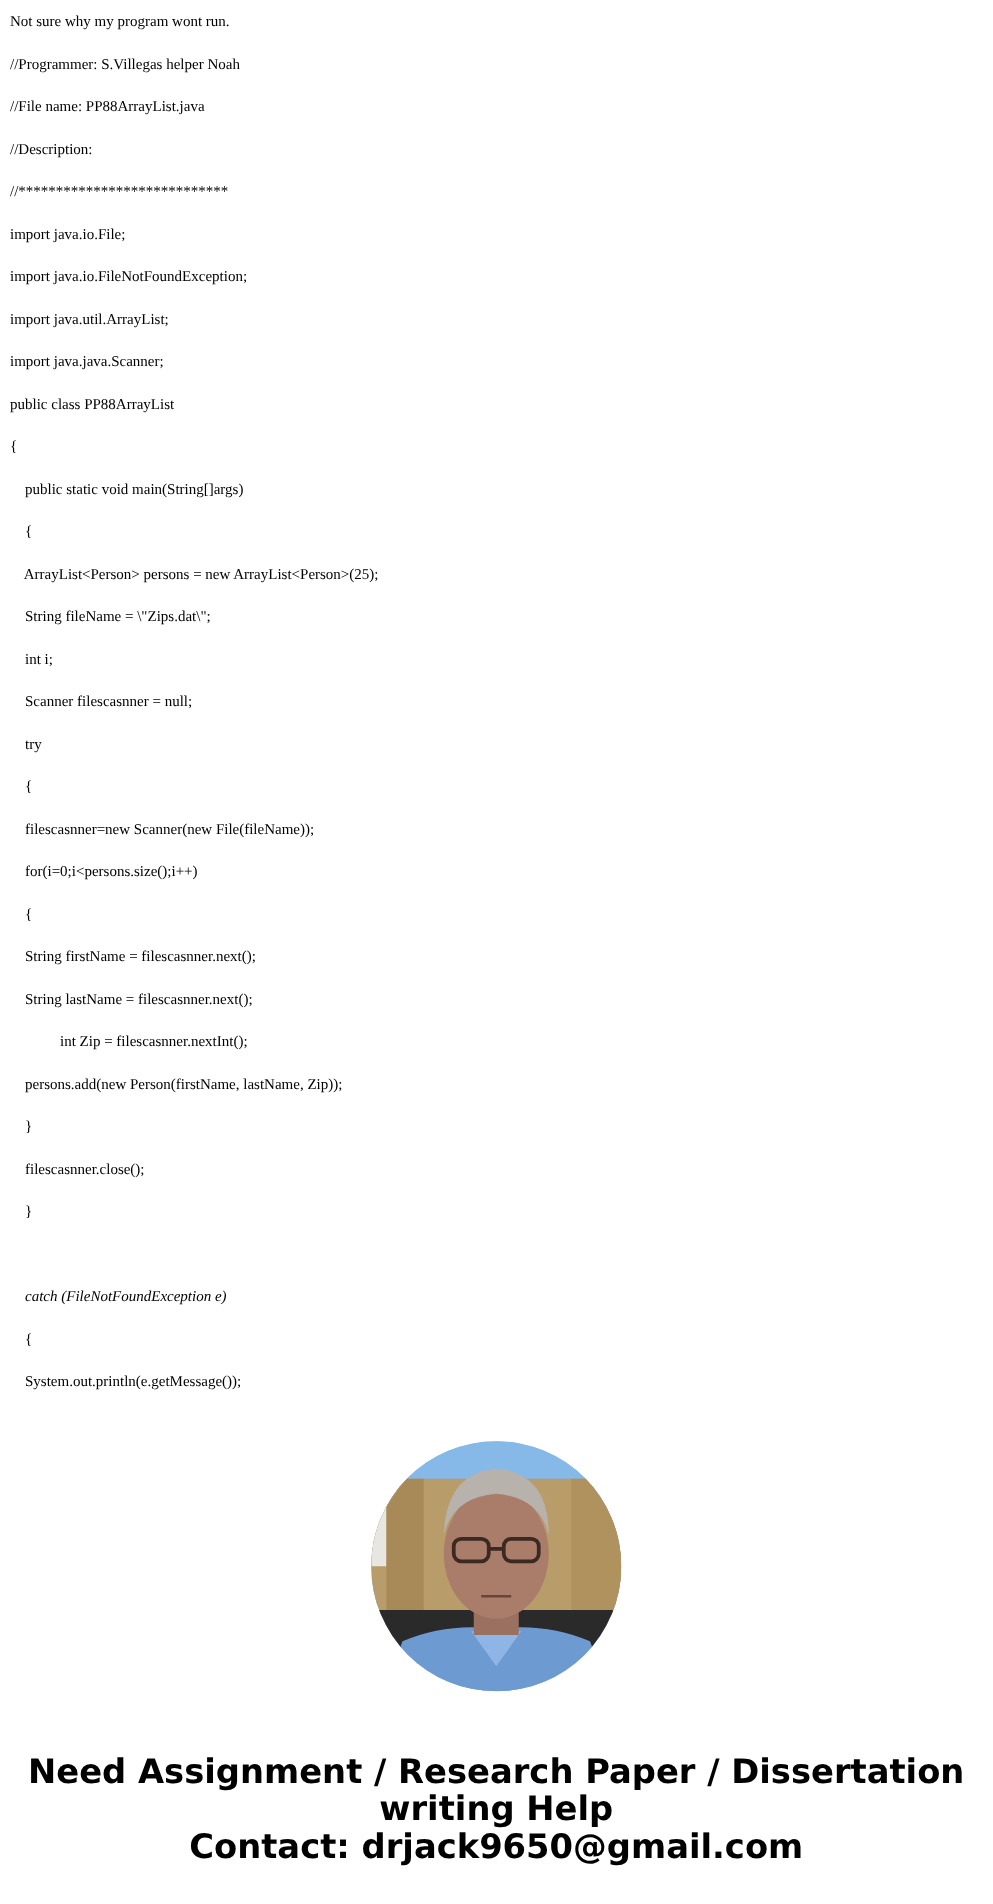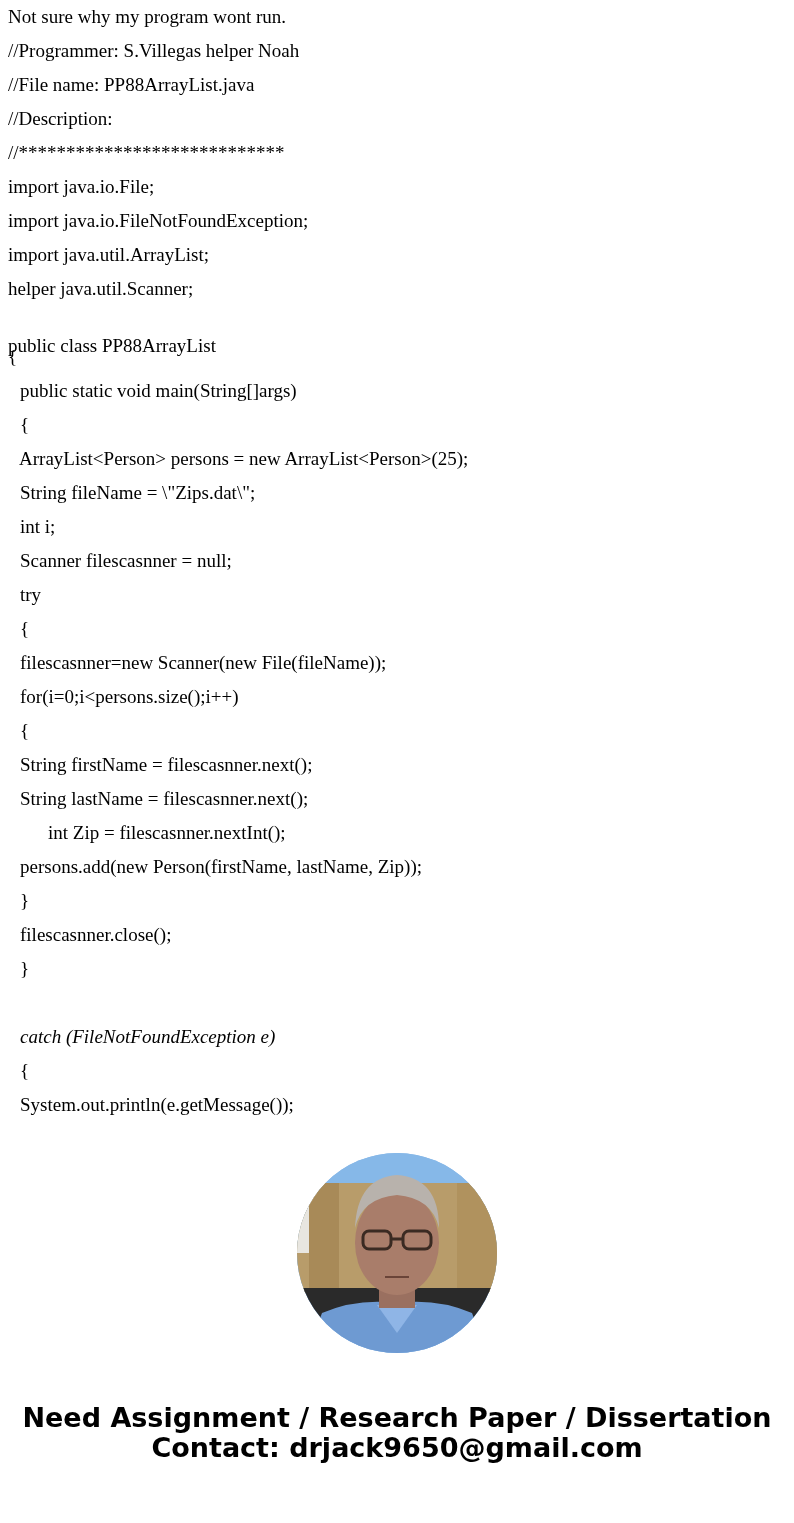--- a/index.html
+++ b/index.html
@@ -7,21 +7,21 @@
       width: 794px;
       height: 1523px;
       position: relative;
       overflow: hidden;
       font-family: "Liberation Serif", serif;
       color: #000;
     }
     .line {
       position: absolute;
       left: 8px;
-      font-size: 19px;
+      font-size: 12px;
       line-height: 18px;
       white-space: pre;
     }
     .indent { left: 20px; }
     .avatar {
       position: absolute;
       left: 297px;
       top: 1153px;
       width: 200px;
       height: 200px;
@@ -48,22 +48,22 @@
 <div class="line" style="top:8px;">Not sure why my program wont run.</div>
 
 <div>
   <div class="line" style="top:42px;">//Programmer: S.Villegas helper Noah</div>
   <div class="line" style="top:76px;">//File name: PP88ArrayList.java</div>
   <div class="line" style="top:110px;">//Description:</div>
   <div class="line" style="top:144px;">//****************************</div>
   <div class="line" style="top:178px;">import java.io.File;</div>
   <div class="line" style="top:212px;">import java.io.FileNotFoundException;</div>
   <div class="line" style="top:246px;">import java.util.ArrayList;</div>
-  <div class="line" style="top:280px;">helper java.util.Scanner;</div>
-  <div class="line" style="top:314px;margin-top:23px;">public class PP88ArrayList</div>
+  <div class="line" style="top:280px;">import java.java.Scanner;</div>
+  <div class="line" style="top:314px;">public class PP88ArrayList</div>
   <div class="line" style="top:348px;">{</div>
   <div class="line indent" style="top:382px;">public static void main(String[]args)</div>
   <div class="line indent" style="top:416px;">{</div>
   <div class="line" style="top:450px;left:19px;">ArrayList&lt;Person&gt; persons = new ArrayList&lt;Person&gt;(25);</div>
   <div class="line indent" style="top:484px;">String fileName = \"Zips.dat\";</div>
   <div class="line indent" style="top:518px;">int i;</div>
   <div class="line indent" style="top:552px;">Scanner filescasnner = null;</div>
   <div class="line indent" style="top:586px;">try</div>
   <div class="line indent" style="top:620px;">{</div>
   <div class="line indent" style="top:654px;">filescasnner=new Scanner(new File(fileName));</div>
@@ -103,14 +103,15 @@
     <rect x="66" y="78" width="28" height="18" rx="6" fill="none" stroke="#3a2a22" stroke-width="3"></rect>
     <rect x="106" y="78" width="28" height="18" rx="6" fill="none" stroke="#3a2a22" stroke-width="3"></rect>
     <line x1="94" y1="86" x2="106" y2="86" stroke="#3a2a22" stroke-width="3"></line>
 
     <line x1="88" y1="124" x2="112" y2="124" stroke="#6a4438" stroke-width="2"></line>
   </svg>
 </div>
 
 <div class="ad">
   <div>Need Assignment / Research Paper / Dissertation</div>
+  <div>writing Help</div>
   <div>Contact: drjack9650@gmail.com</div>
 </div>
 
 </body></html>

